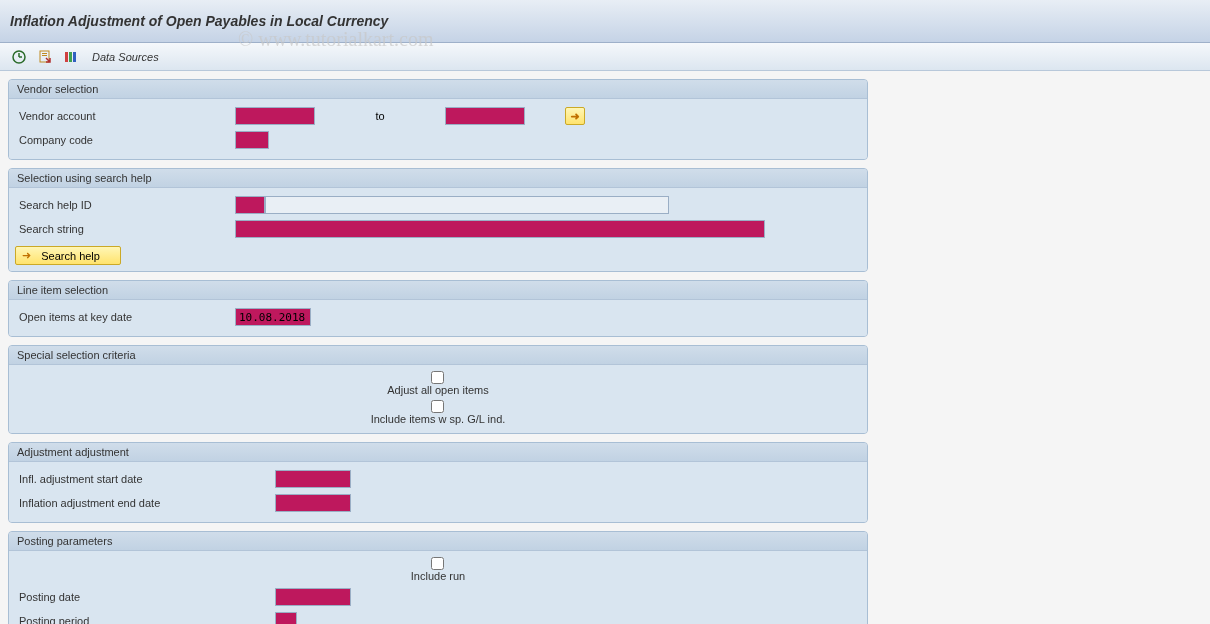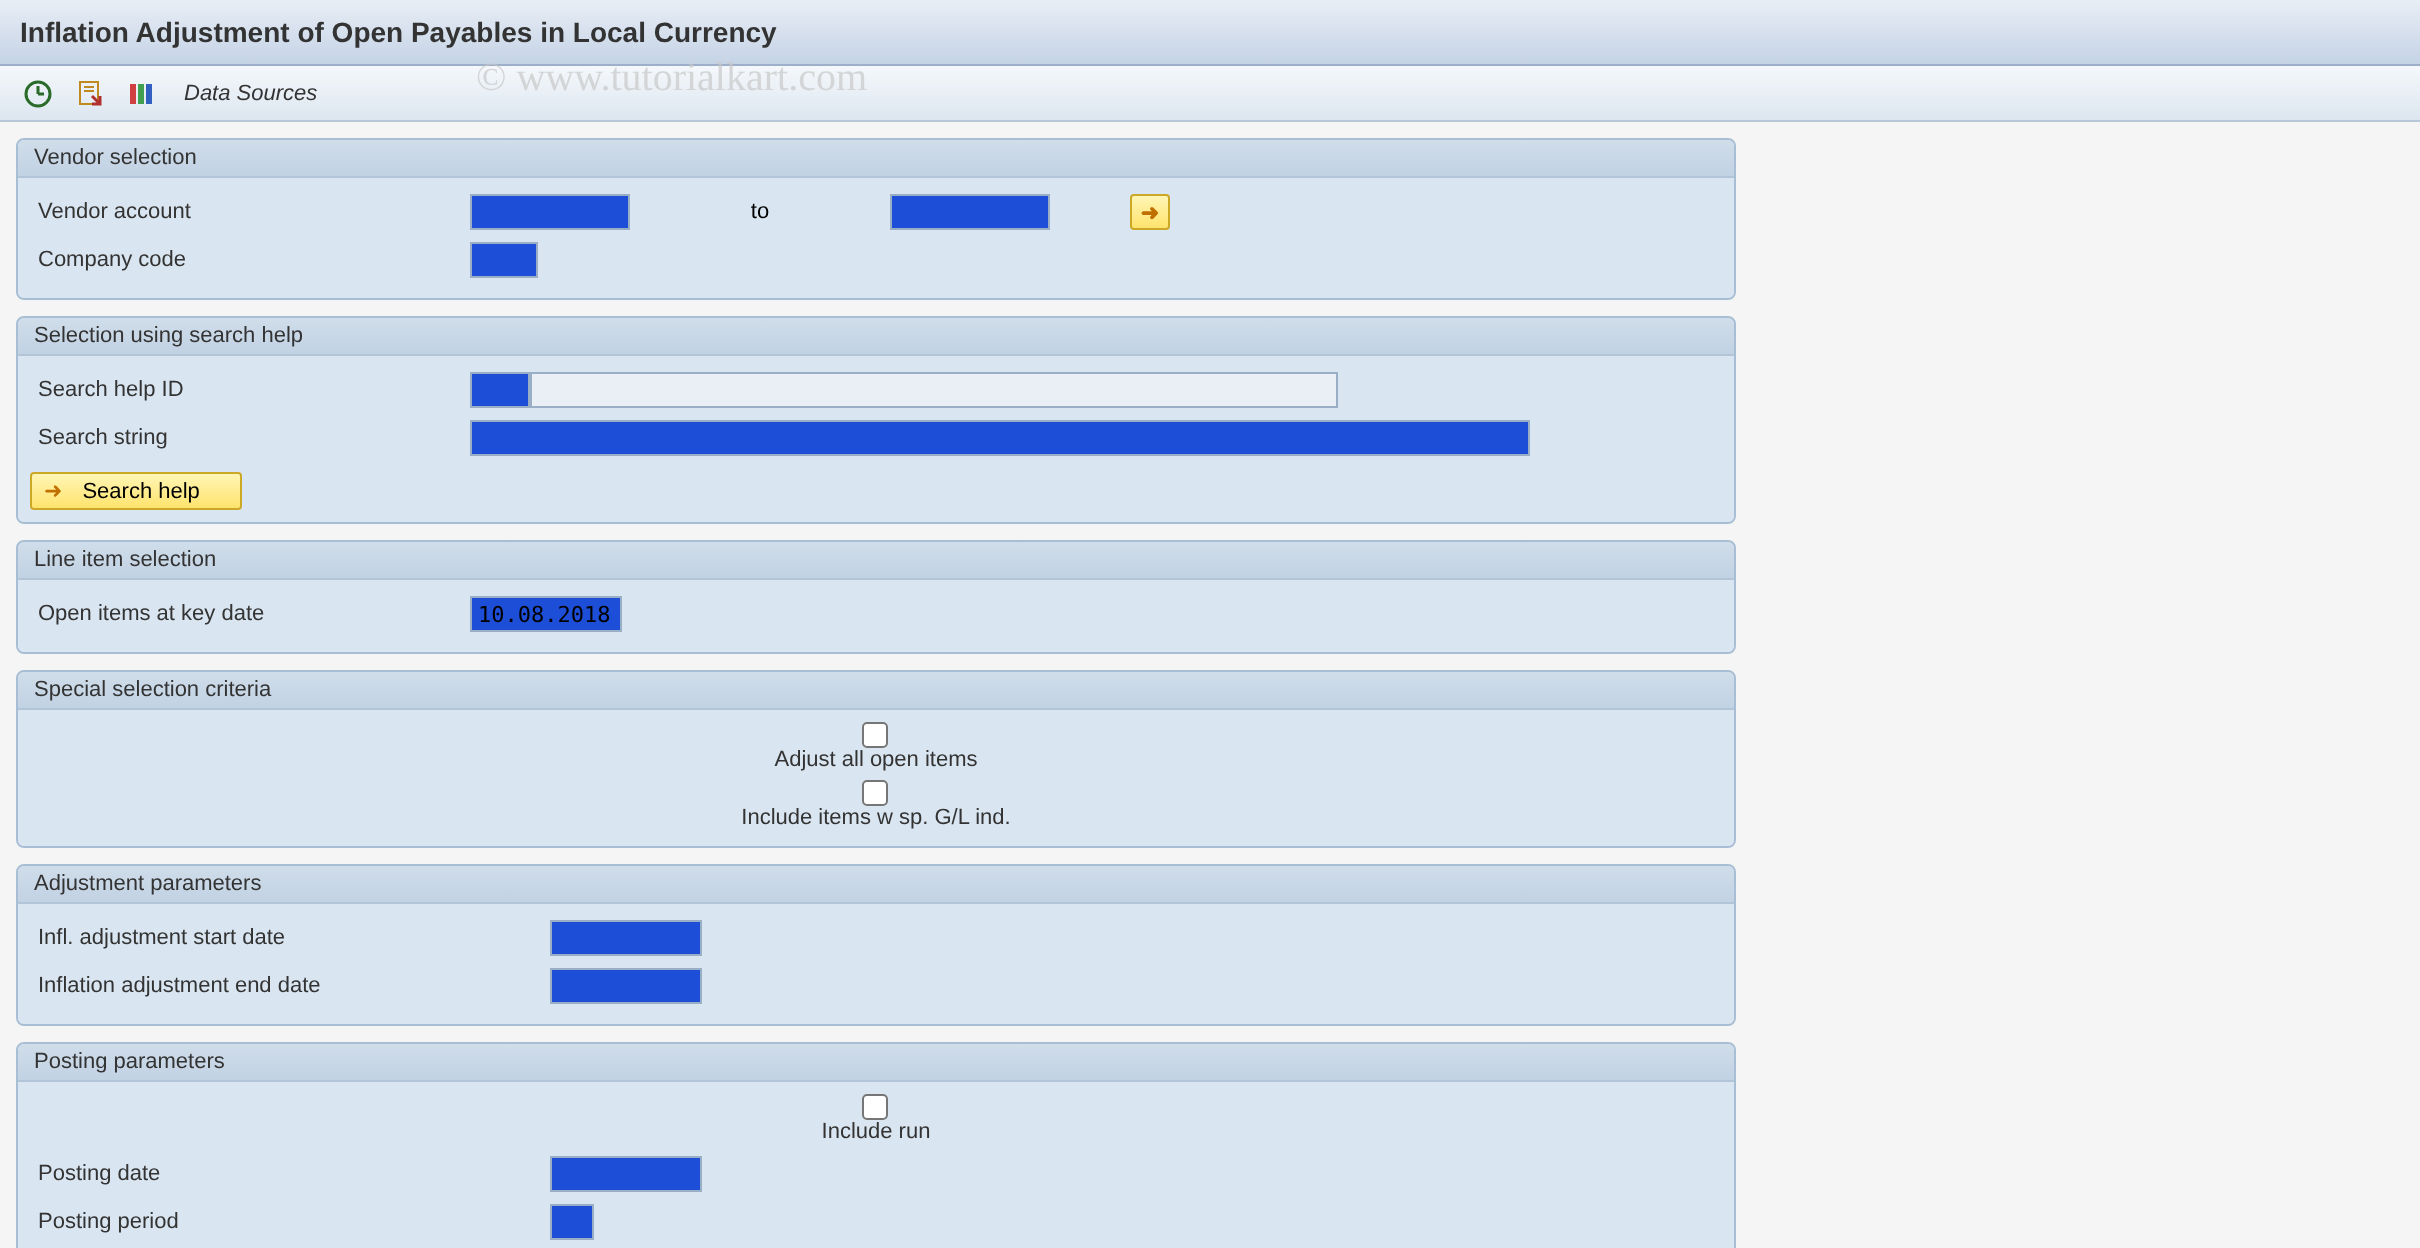--- a/index.html
+++ b/index.html
@@ -21,22 +21,23 @@
       font-family: Liberation Serif, serif;
       z-index: 100;
       pointer-events: none;
     }
     .title-bar {
       background: linear-gradient(to bottom, #e8eef5 0%, #c5d3e6 100%);
       border-bottom: 1px solid #9eb0c9;
       padding: 4px 10px;
       font-size: 14px;
       font-weight: bold;
-      color: #333;
-      height: 33px;
+      font-style: italic;
+      color: #333;
+      height: 43px;
       display: flex;
       align-items: center;
     }
     .toolbar {
       background: linear-gradient(to bottom, #f5f8fb 0%, #dce6f0 100%);
       border-bottom: 1px solid #b8c8da;
       padding: 3px 10px;
       display: flex;
       align-items: center;
       gap: 8px;
@@ -85,21 +86,21 @@
       margin: 2px 0;
     }
     .label {
       width: 220px;
       padding-left: 4px;
       color: #333;
     }
     .label.wide { width: 260px; }
     input[type="text"] {
       border: 1px solid #9aaec5;
-      background: #1d4ed8;
+      background: #be185d;
       height: 18px;
       padding: 0 3px;
       font-size: 11px;
       font-family: Arial, sans-serif;
     }
     input.short { width: 80px; }
     input.tiny { width: 26px; }
     input.date { width: 76px; font-family: monospace; font-size: 11px;}
     input.long { width: 404px; }
     input.xlong { width: 530px; }
@@ -249,21 +250,21 @@
         <span class="checkbox-label">Adjust all open items</span>
       </div>
       <div class="checkbox-row">
         <input type="checkbox" style="">
         <span class="checkbox-label">Include items w sp. G/L ind.</span>
       </div>
     </div>
   </div>
 
   <div class="group">
-    <div class="group-title">Adjustment parameters</div>
+    <div class="group-title">Adjustment adjustment</div>
     <div class="group-body">
       <div class="row">
         <span class="label wide">Infl. adjustment start date</span>
         <input type="text" class="date" value="" style="">
       </div>
       <div class="row">
         <span class="label wide">Inflation adjustment end date</span>
         <input type="text" class="date" value="" style="">
       </div>
     </div>

